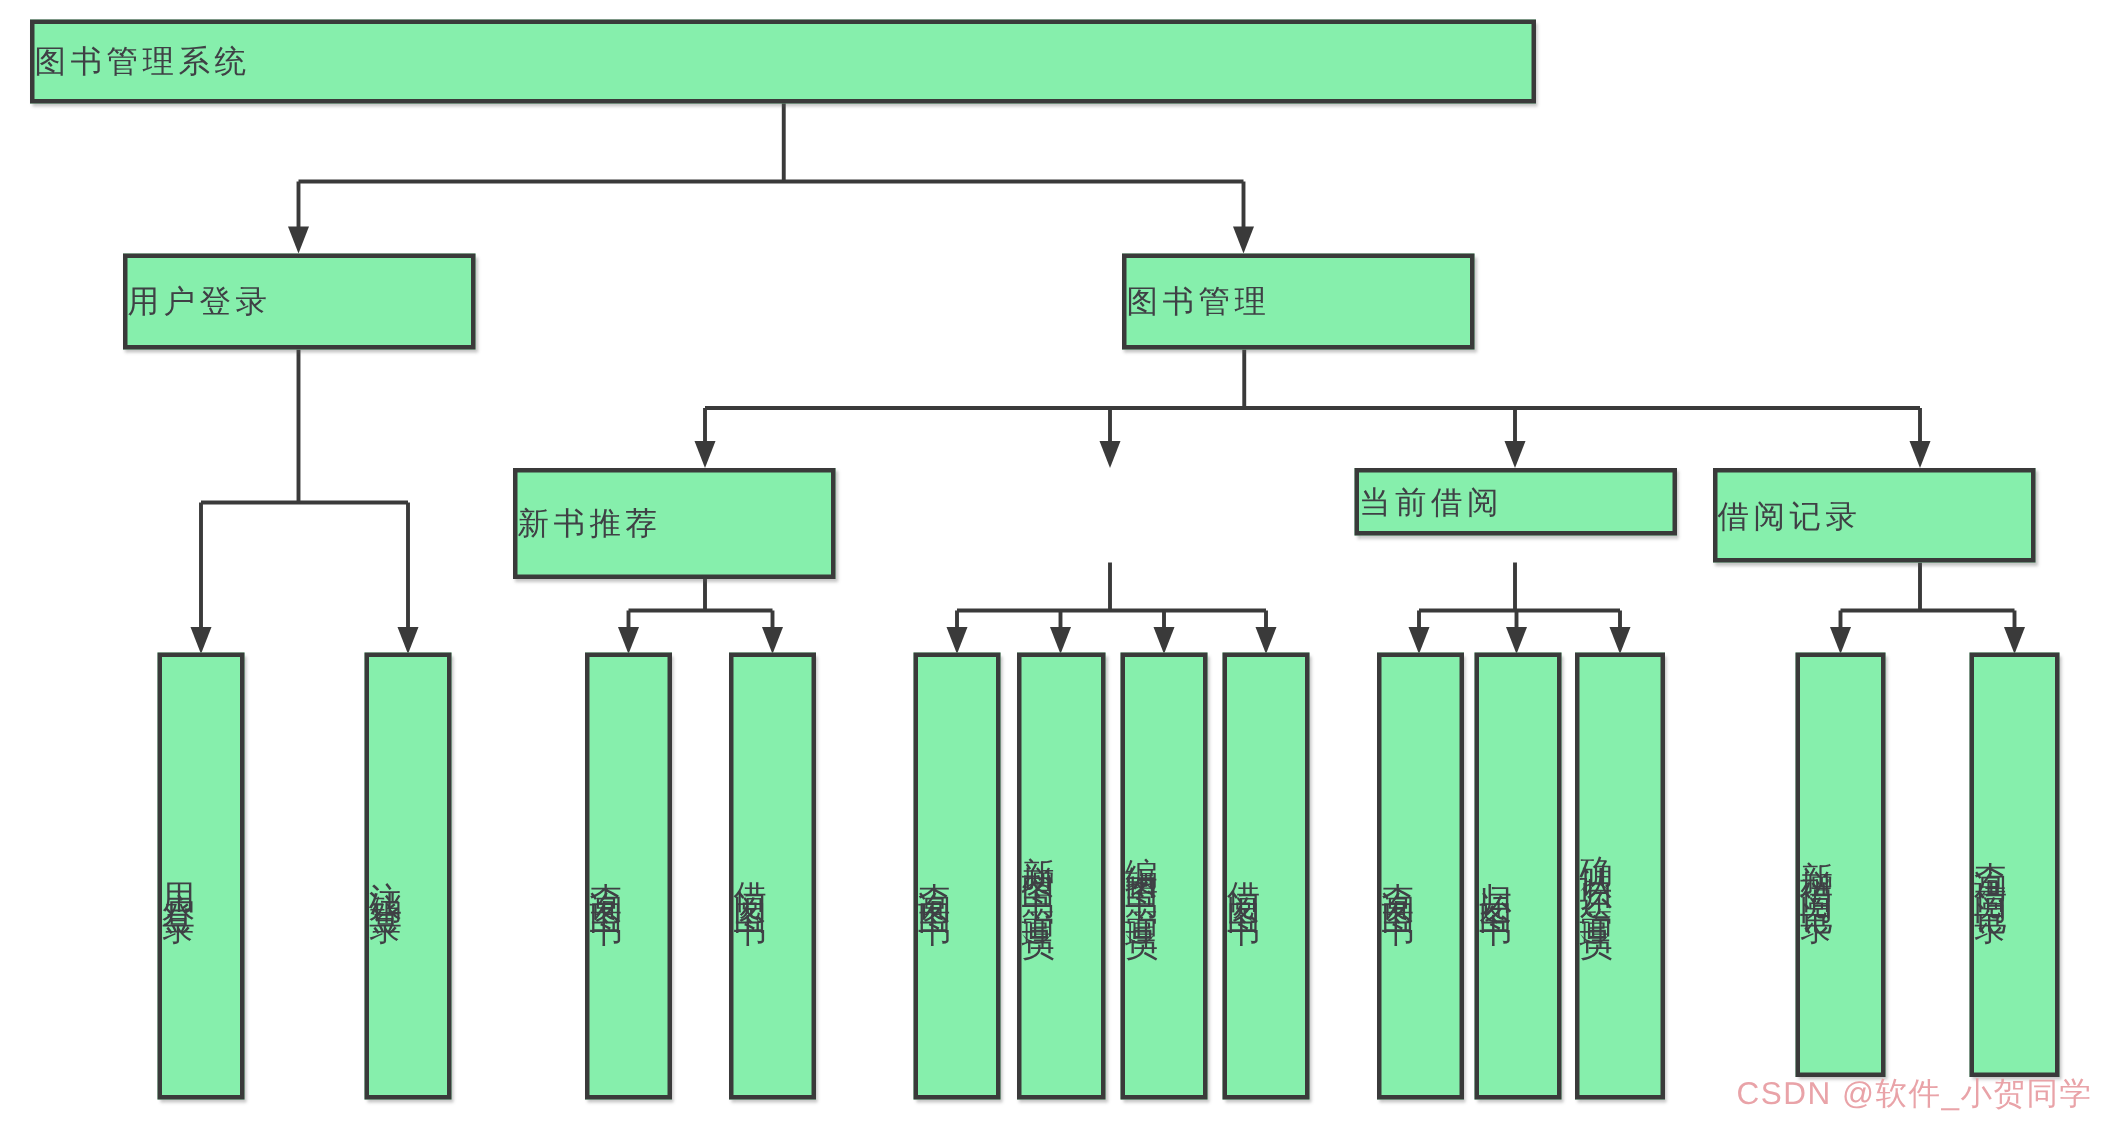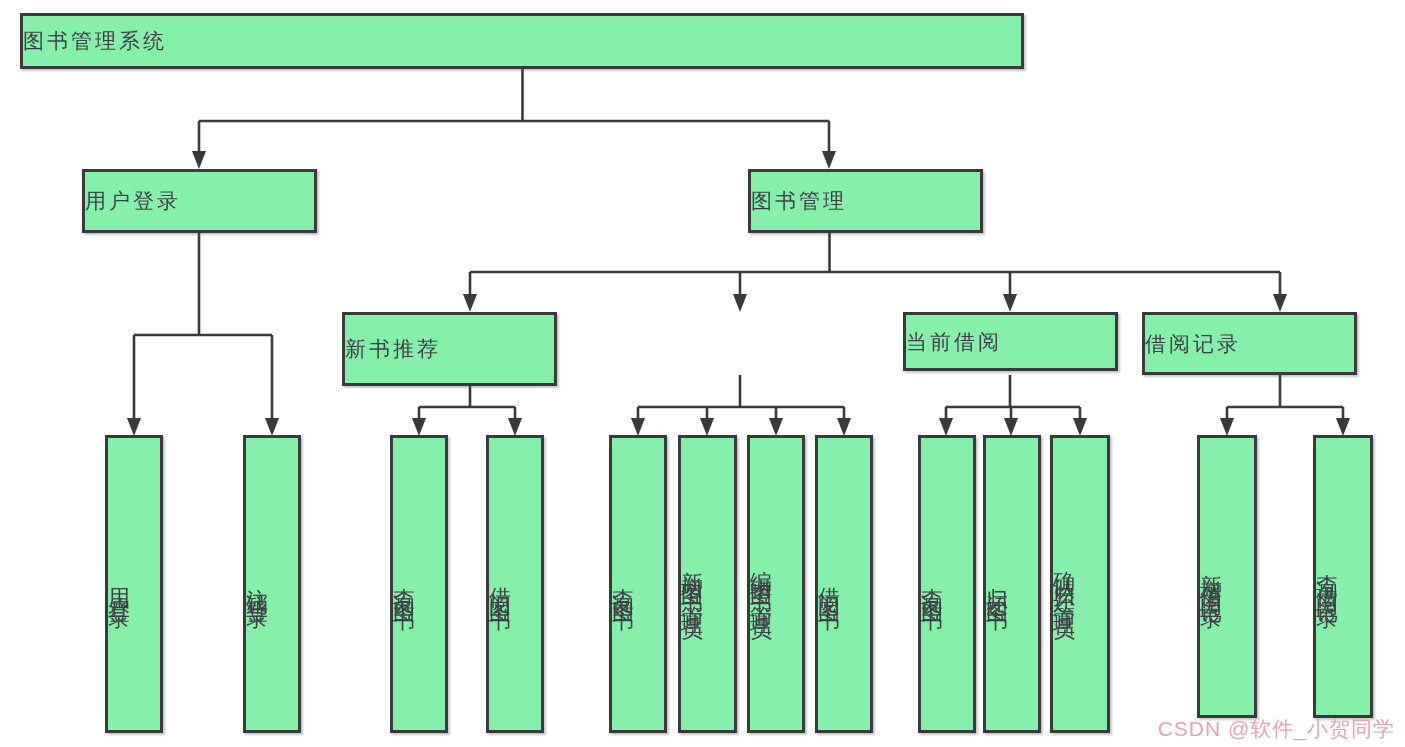--- a/index.html
+++ b/index.html
@@ -134,21 +134,21 @@
   <div class="box hbox" style="left:82px;top:169px;width:235px;height:64px;">
     <span>用户登录</span>
   </div>
   <div class="box hbox" style="left:712px;top:169px;width:235px;height:64px;margin-left:36px;">
     <span>图书管理</span>
   </div>
 
   <div class="box hbox" style="left:342px;top:312px;width:215px;height:74px;">
     <span>新书推荐</span>
   </div>
-  <div class="box hbox" style="left:903px;top:312px;width:215px;height:59px;">
+  <div class="box hbox" style="left:903px;top:312px;width:215px;height:45px;">
     <span>当前借阅</span>
   </div>
   <div class="box hbox" style="left:1142px;top:312px;width:215px;height:63px;">
     <span>借阅记录</span>
   </div>
 
   <div class="box vbox" style="left:105px;top:435px;width:58px;height:298px;">
     <span class="vtext">用户登录</span>
   </div>
   <div class="box vbox" style="left:243px;top:435px;width:58px;height:298px;">

